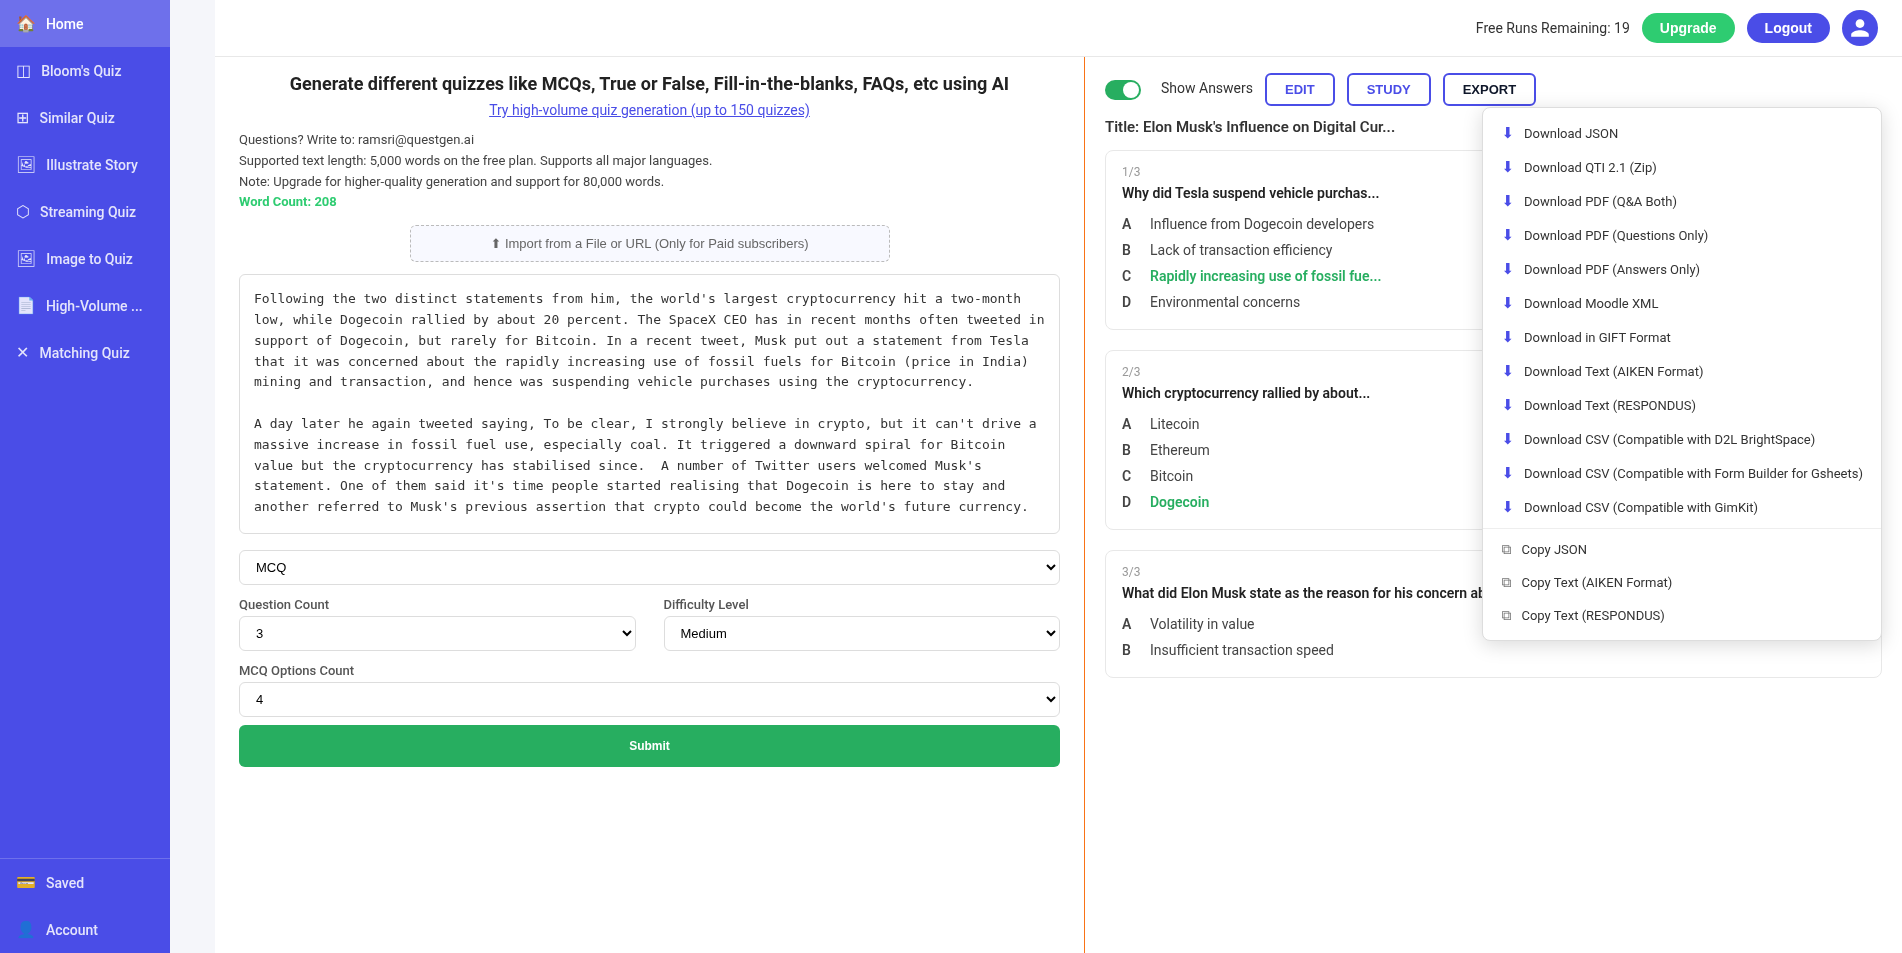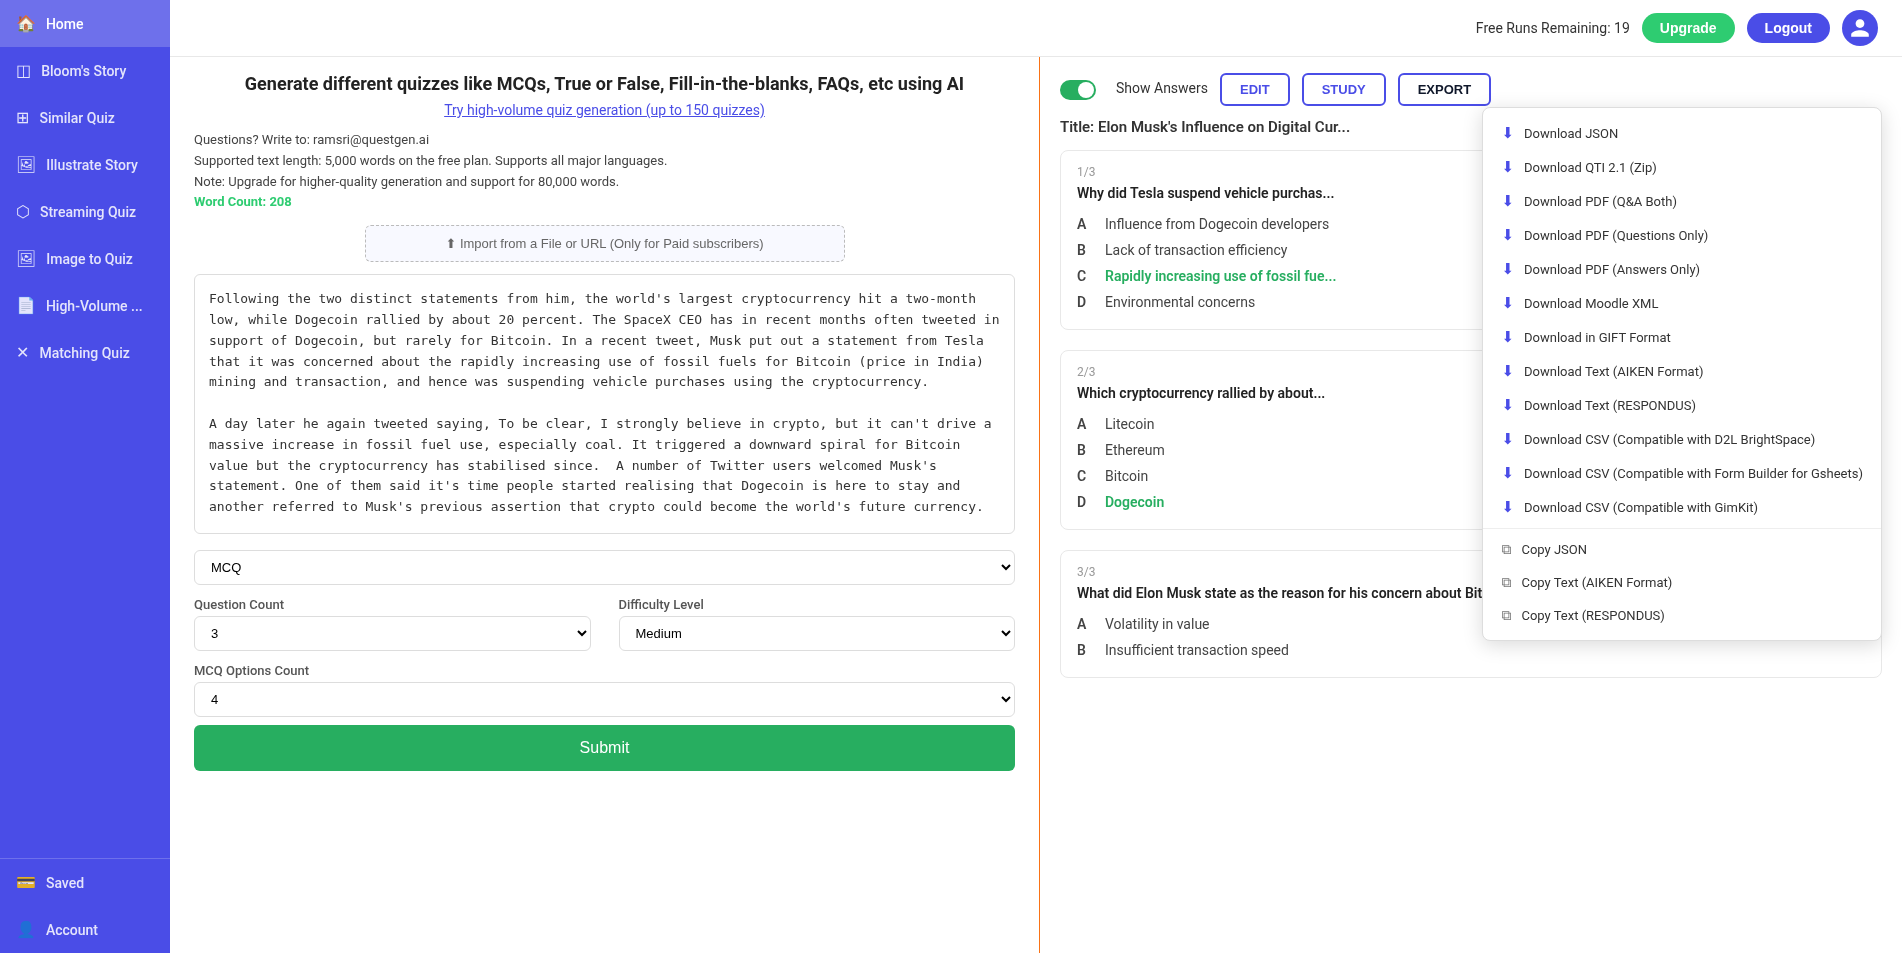--- a/index.html
+++ b/index.html
@@ -29,20 +29,21 @@
     .sidebar-icon { font-size: 16px; flex-shrink: 0; }
     .sidebar-spacer { flex: 1; }
     .sidebar-bottom { border-top: 1px solid rgba(255,255,255,0.2); }
 
     
     .main {
       flex: 1;
       display: flex;
       flex-direction: column;
       overflow: hidden;
+      padding-left: 45px;
     }
 
     
     .header {
       background: #fff;
       border-bottom: 1px solid #e8e8e8;
       padding: 10px 24px;
       display: flex;
       align-items: center;
       justify-content: flex-end;
@@ -159,22 +160,22 @@
     }
     .full-select { width: 100%; }
     .submit-btn {
       display: block;
       width: 100%;
       padding: 14px;
       background: #27ae60;
       color: #fff;
       border: none;
       border-radius: 6px;
-      font-size: 16px;
-      font-weight: 400;
+      font-size: 12px;
+      font-weight: 700;
       cursor: pointer;
       margin-top: 8px;
     }
 
     
     .right-panel {
       flex: 1;
       overflow-y: auto;
       background: #fff;
       padding: 16px 20px;
@@ -259,21 +260,21 @@
 </head>
 <body>
 
 <div class="sidebar">
   <div class="sidebar-item active">
     <span class="sidebar-icon">🏠</span>
     <span>Home</span>
   </div>
   <div class="sidebar-item">
     <span class="sidebar-icon">◫</span>
-    <span>Bloom's Story</span>
+    <span>Bloom's Quiz</span>
   </div>
   <div class="sidebar-item">
     <span class="sidebar-icon">⊞</span>
     <span>Similar Quiz</span>
   </div>
   <div class="sidebar-item">
     <span class="sidebar-icon">🖼</span>
     <span>Illustrate Story</span>
   </div>
   <div class="sidebar-item">

